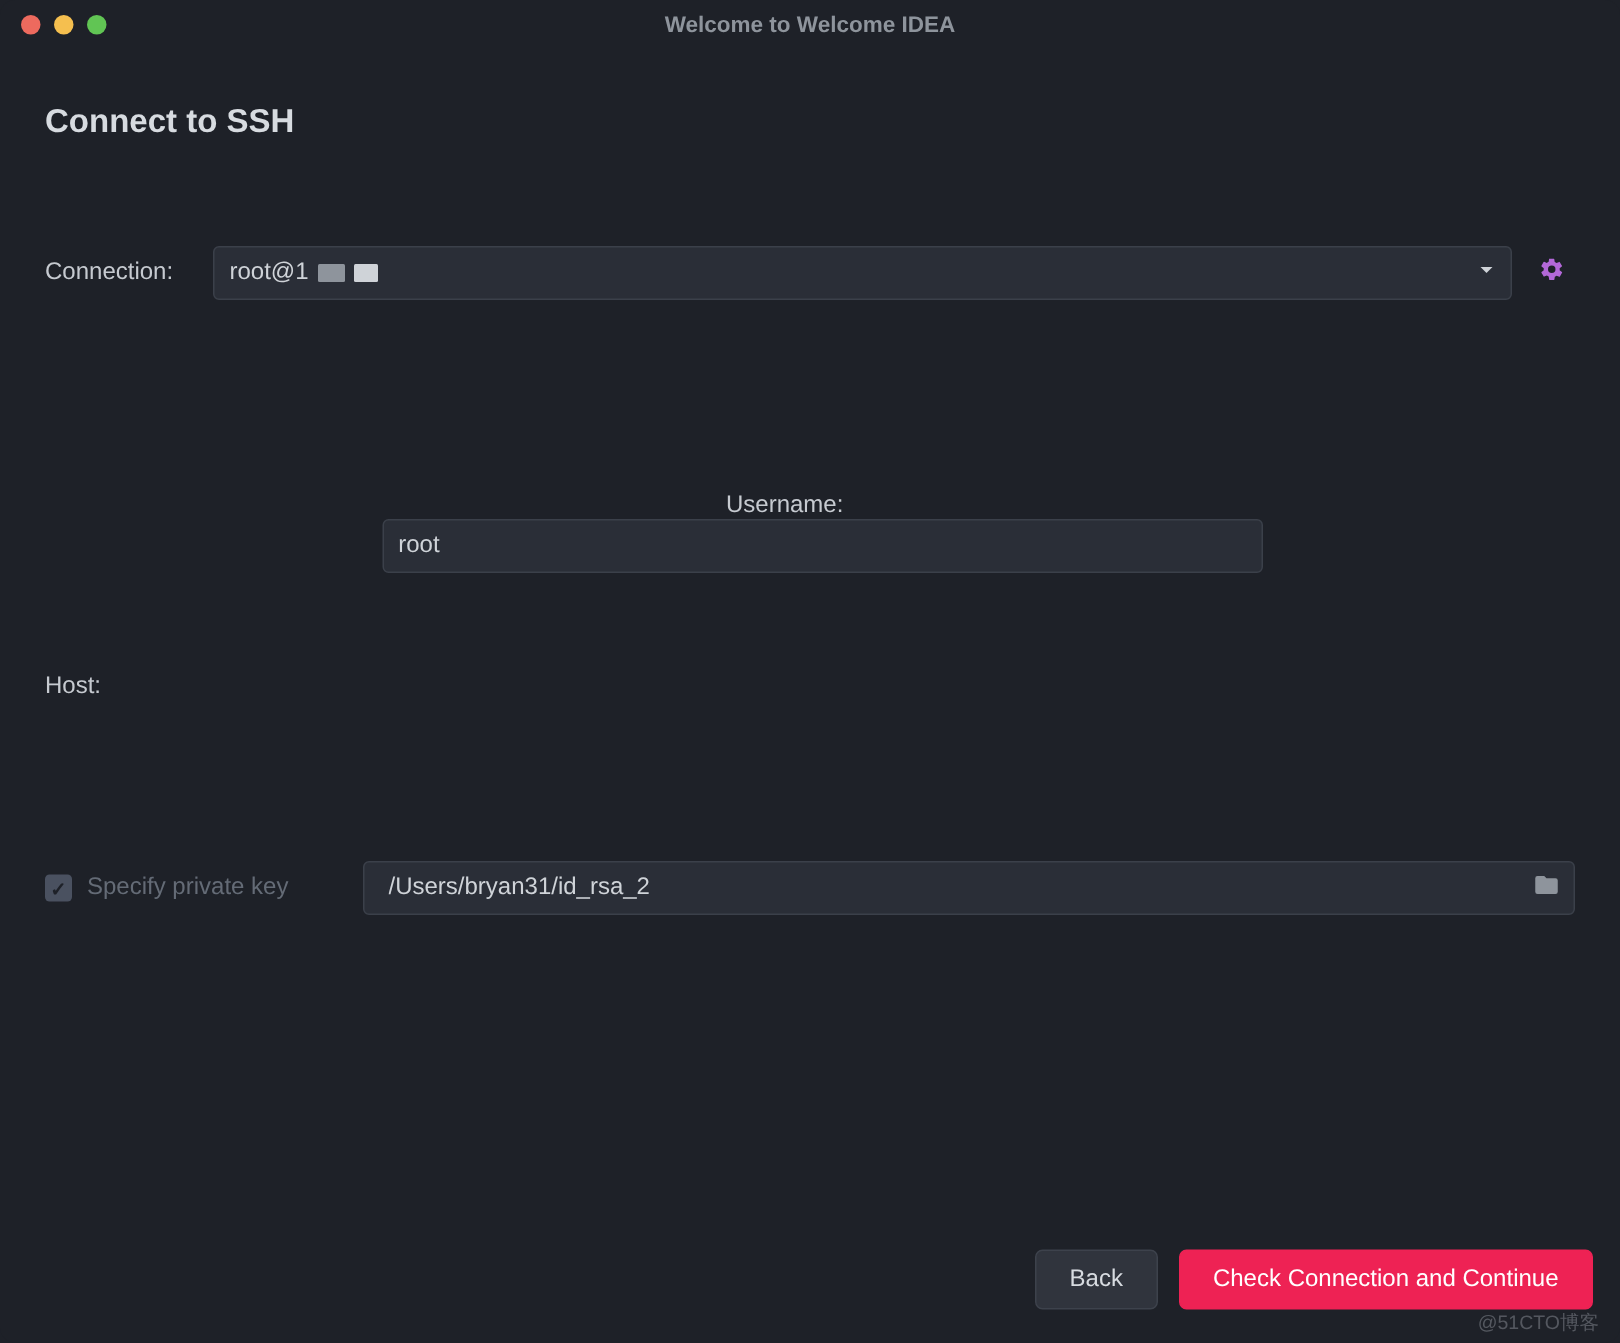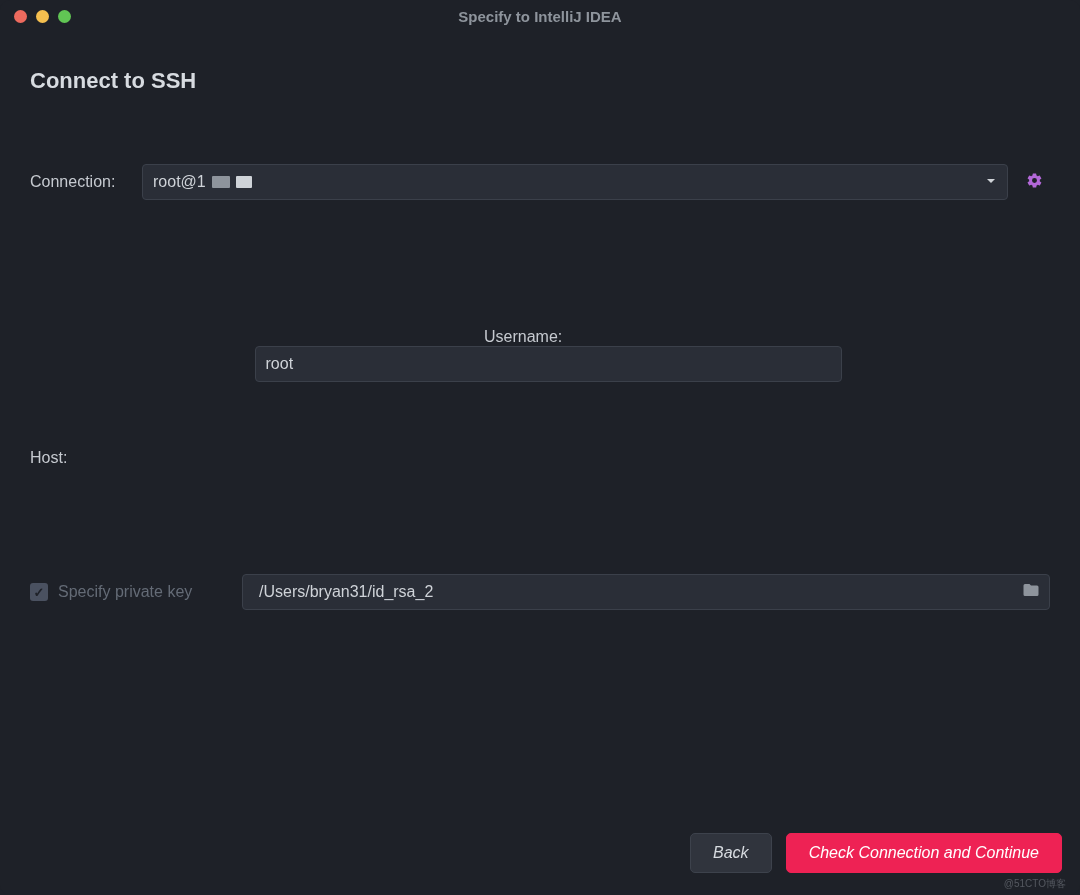--- a/index.html
+++ b/index.html
@@ -157,21 +157,20 @@
       width: 24px; height: 24px;
       display: flex; align-items: center; justify-content: center;
       cursor: pointer;
     }
     .spacer { flex: 1; }
     .footer {
       display: flex;
       justify-content: flex-end;
       gap: 14px;
       padding: 0 18px 22px 0;
-      font-style: italic;
     }
     .btn {
       height: 40px;
       padding: 0 22px;
       border-radius: 5px;
       display: flex;
       align-items: center;
       font-size: 16px;
       cursor: pointer;
       border: 1px solid #3d424c;
@@ -182,37 +181,37 @@
       background: #ee2254;
       border-color: #ee2254;
       color: #ffffff;
       font-weight: 500;
       align-items: center;
     }
     .watermark {
       position: absolute;
       right: 14px;
       bottom: 4px;
-      font-size: 10px;
+      font-size: 13px;
       color: #6b6f77;
       opacity: 0.7;
     }
     .username-field { width: 587px; flex: none; margin-left: 16px; }
   </style>
 </head>
 <body>
 
 <div class="window">
   <div class="titlebar">
     <div class="traffic-lights">
       <div class="dot red"></div>
       <div class="dot yellow"></div>
       <div class="dot green"></div>
     </div>
-    <div class="window-title">Specify to IntelliJ IDEA</div>
+    <div class="window-title">Welcome to Welcome IDEA</div>
   </div>
 
   <div class="content">
     <div class="page-title">Connect to SSH</div>
 
     <div class="row">
       <div class="label">Connection:</div>
       <div class="field dropdown">
         <span class="conn-value">
           <span>root@1</span>

